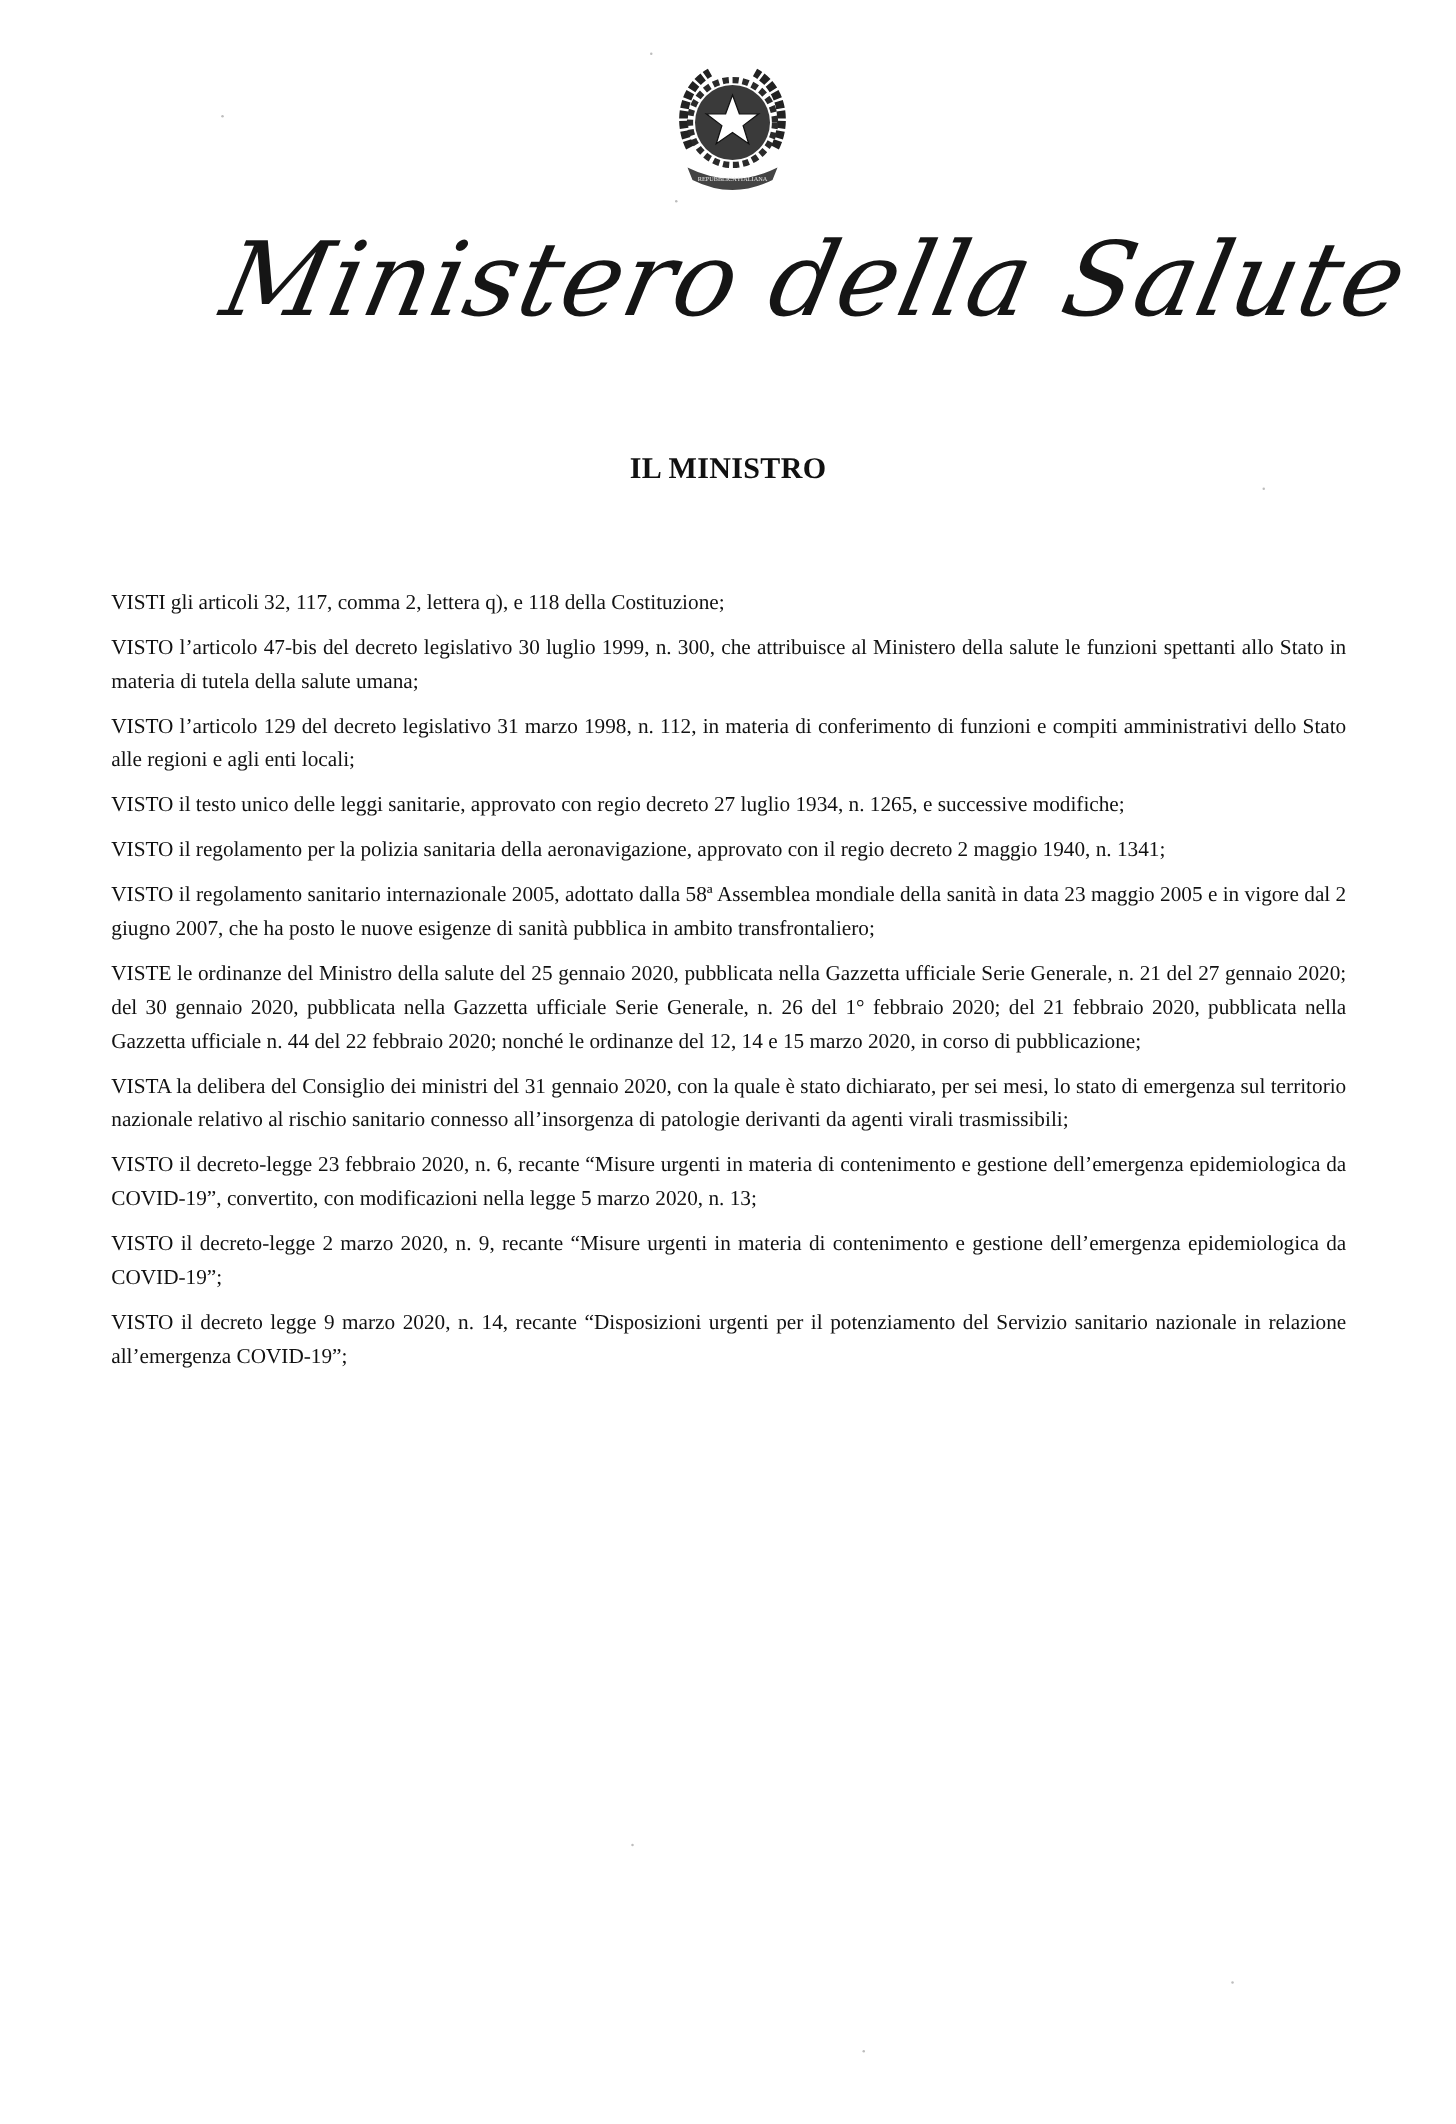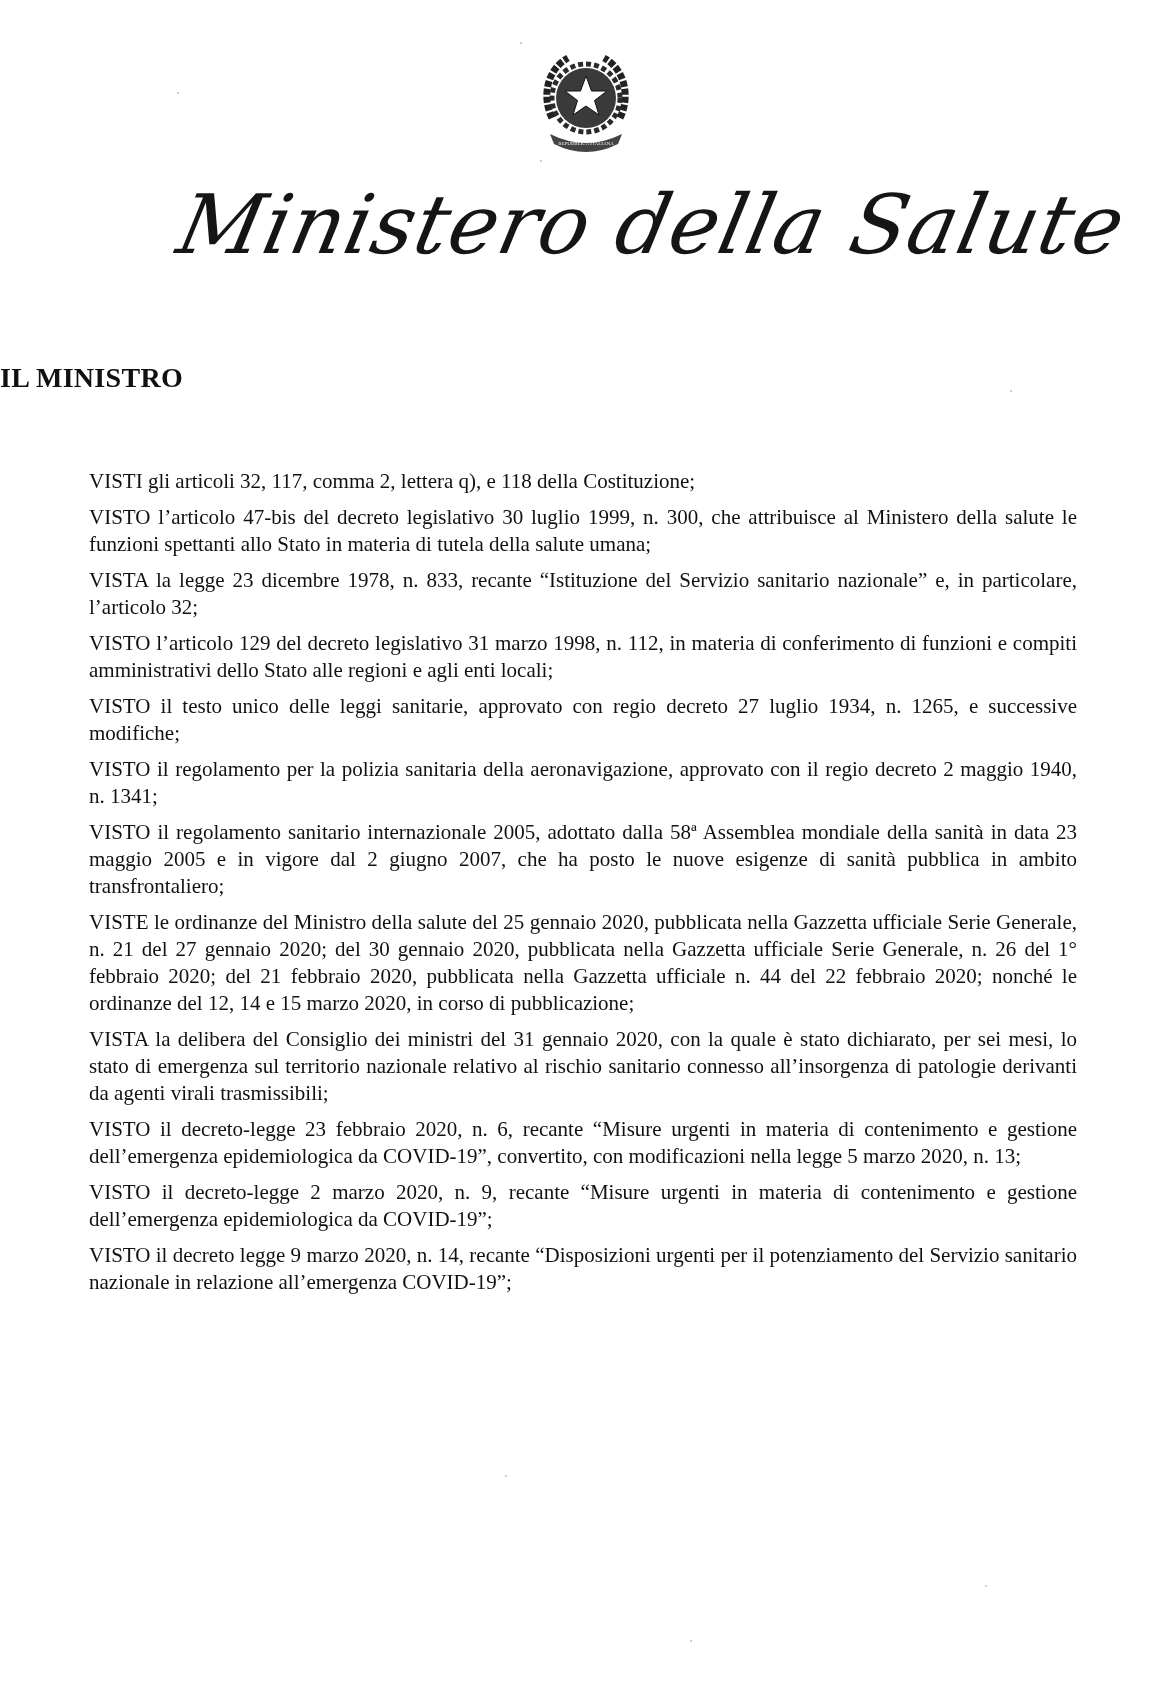--- a/index.html
+++ b/index.html
@@ -36,31 +36,31 @@
       color: #151515;
       line-height: 100px;
       transform: skewX(-12deg);
       white-space: nowrap;
     }
     .title {
       position: absolute;
       left: 0;
       width: 1165px;
       top: 362px;
-      text-align: left;
+      text-align: center;
       font-weight: bold;
-      font-size: 28px;
+      font-size: 24px;
       letter-spacing: 0.3px;
     }
     .body-text {
       position: absolute;
       left: 89px;
       top: 468px;
       width: 988px;
-      font-size: 21px;
+      font-size: 17px;
       line-height: 27px;
     }
     .para {
       margin: 0 0 9px 0;
       text-align: justify;
       text-align-last: left;
     }
     .para.lead {
       margin-bottom: 9px;
     }
@@ -91,21 +91,20 @@
   </svg>
 </div>
 
 <div class="masthead">Ministero della Salute</div>
 
 <div class="title">IL MINISTRO</div>
 
 <div class="body-text">
   <p class="para lead">VISTI gli articoli 32, 117, comma 2, lettera q), e 118 della Costituzione;</p>
   <p class="para">VISTO l’articolo 47-bis del decreto legislativo 30 luglio 1999, n. 300, che attribuisce al Ministero della salute le funzioni spettanti allo Stato in materia di tutela della salute umana;</p>
-  <p class="para">VISTA la legge 23 dicembre 1978, n. 833, recante “Istituzione del Servizio sanitario nazionale” e, in particolare, l’articolo 32;</p>
   <p class="para">VISTO l’articolo 129 del decreto legislativo 31 marzo 1998, n. 112, in materia di conferimento di funzioni e compiti amministrativi dello Stato alle regioni e agli enti locali;</p>
   <p class="para">VISTO il testo unico delle leggi sanitarie, approvato con regio decreto 27 luglio 1934, n. 1265, e successive modifiche;</p>
   <p class="para">VISTO il regolamento per la polizia sanitaria della aeronavigazione, approvato con il regio decreto 2 maggio 1940, n. 1341;</p>
   <p class="para">VISTO il regolamento sanitario internazionale 2005, adottato dalla 58ª Assemblea mondiale della sanità in data 23 maggio 2005 e in vigore dal 2 giugno 2007, che ha posto le nuove esigenze di sanità pubblica in ambito transfrontaliero;</p>
   <p class="para">VISTE le ordinanze del Ministro della salute del 25 gennaio 2020, pubblicata nella Gazzetta ufficiale Serie Generale, n. 21 del 27 gennaio 2020; del 30 gennaio 2020, pubblicata nella Gazzetta ufficiale Serie Generale, n. 26 del 1° febbraio 2020; del 21 febbraio 2020, pubblicata nella Gazzetta ufficiale n. 44 del 22 febbraio 2020; nonché le ordinanze del 12, 14 e 15 marzo 2020, in corso di pubblicazione;</p>
   <p class="para">VISTA la delibera del Consiglio dei ministri del 31 gennaio 2020, con la quale è stato dichiarato, per sei mesi, lo stato di emergenza sul territorio nazionale relativo al rischio sanitario connesso all’insorgenza di patologie derivanti da agenti virali trasmissibili;</p>
   <p class="para">VISTO il decreto-legge 23 febbraio 2020, n. 6, recante “Misure urgenti in materia di contenimento e gestione dell’emergenza epidemiologica da COVID-19”, convertito, con modificazioni nella legge 5 marzo 2020, n. 13;</p>
   <p class="para">VISTO il decreto-legge 2 marzo 2020, n. 9, recante “Misure urgenti in materia di contenimento e gestione dell’emergenza epidemiologica da COVID-19”;</p>
   <p class="para">VISTO il decreto legge 9 marzo 2020, n. 14, recante “Disposizioni urgenti per il potenziamento del Servizio sanitario nazionale in relazione all’emergenza COVID-19”;</p>
 </div>

